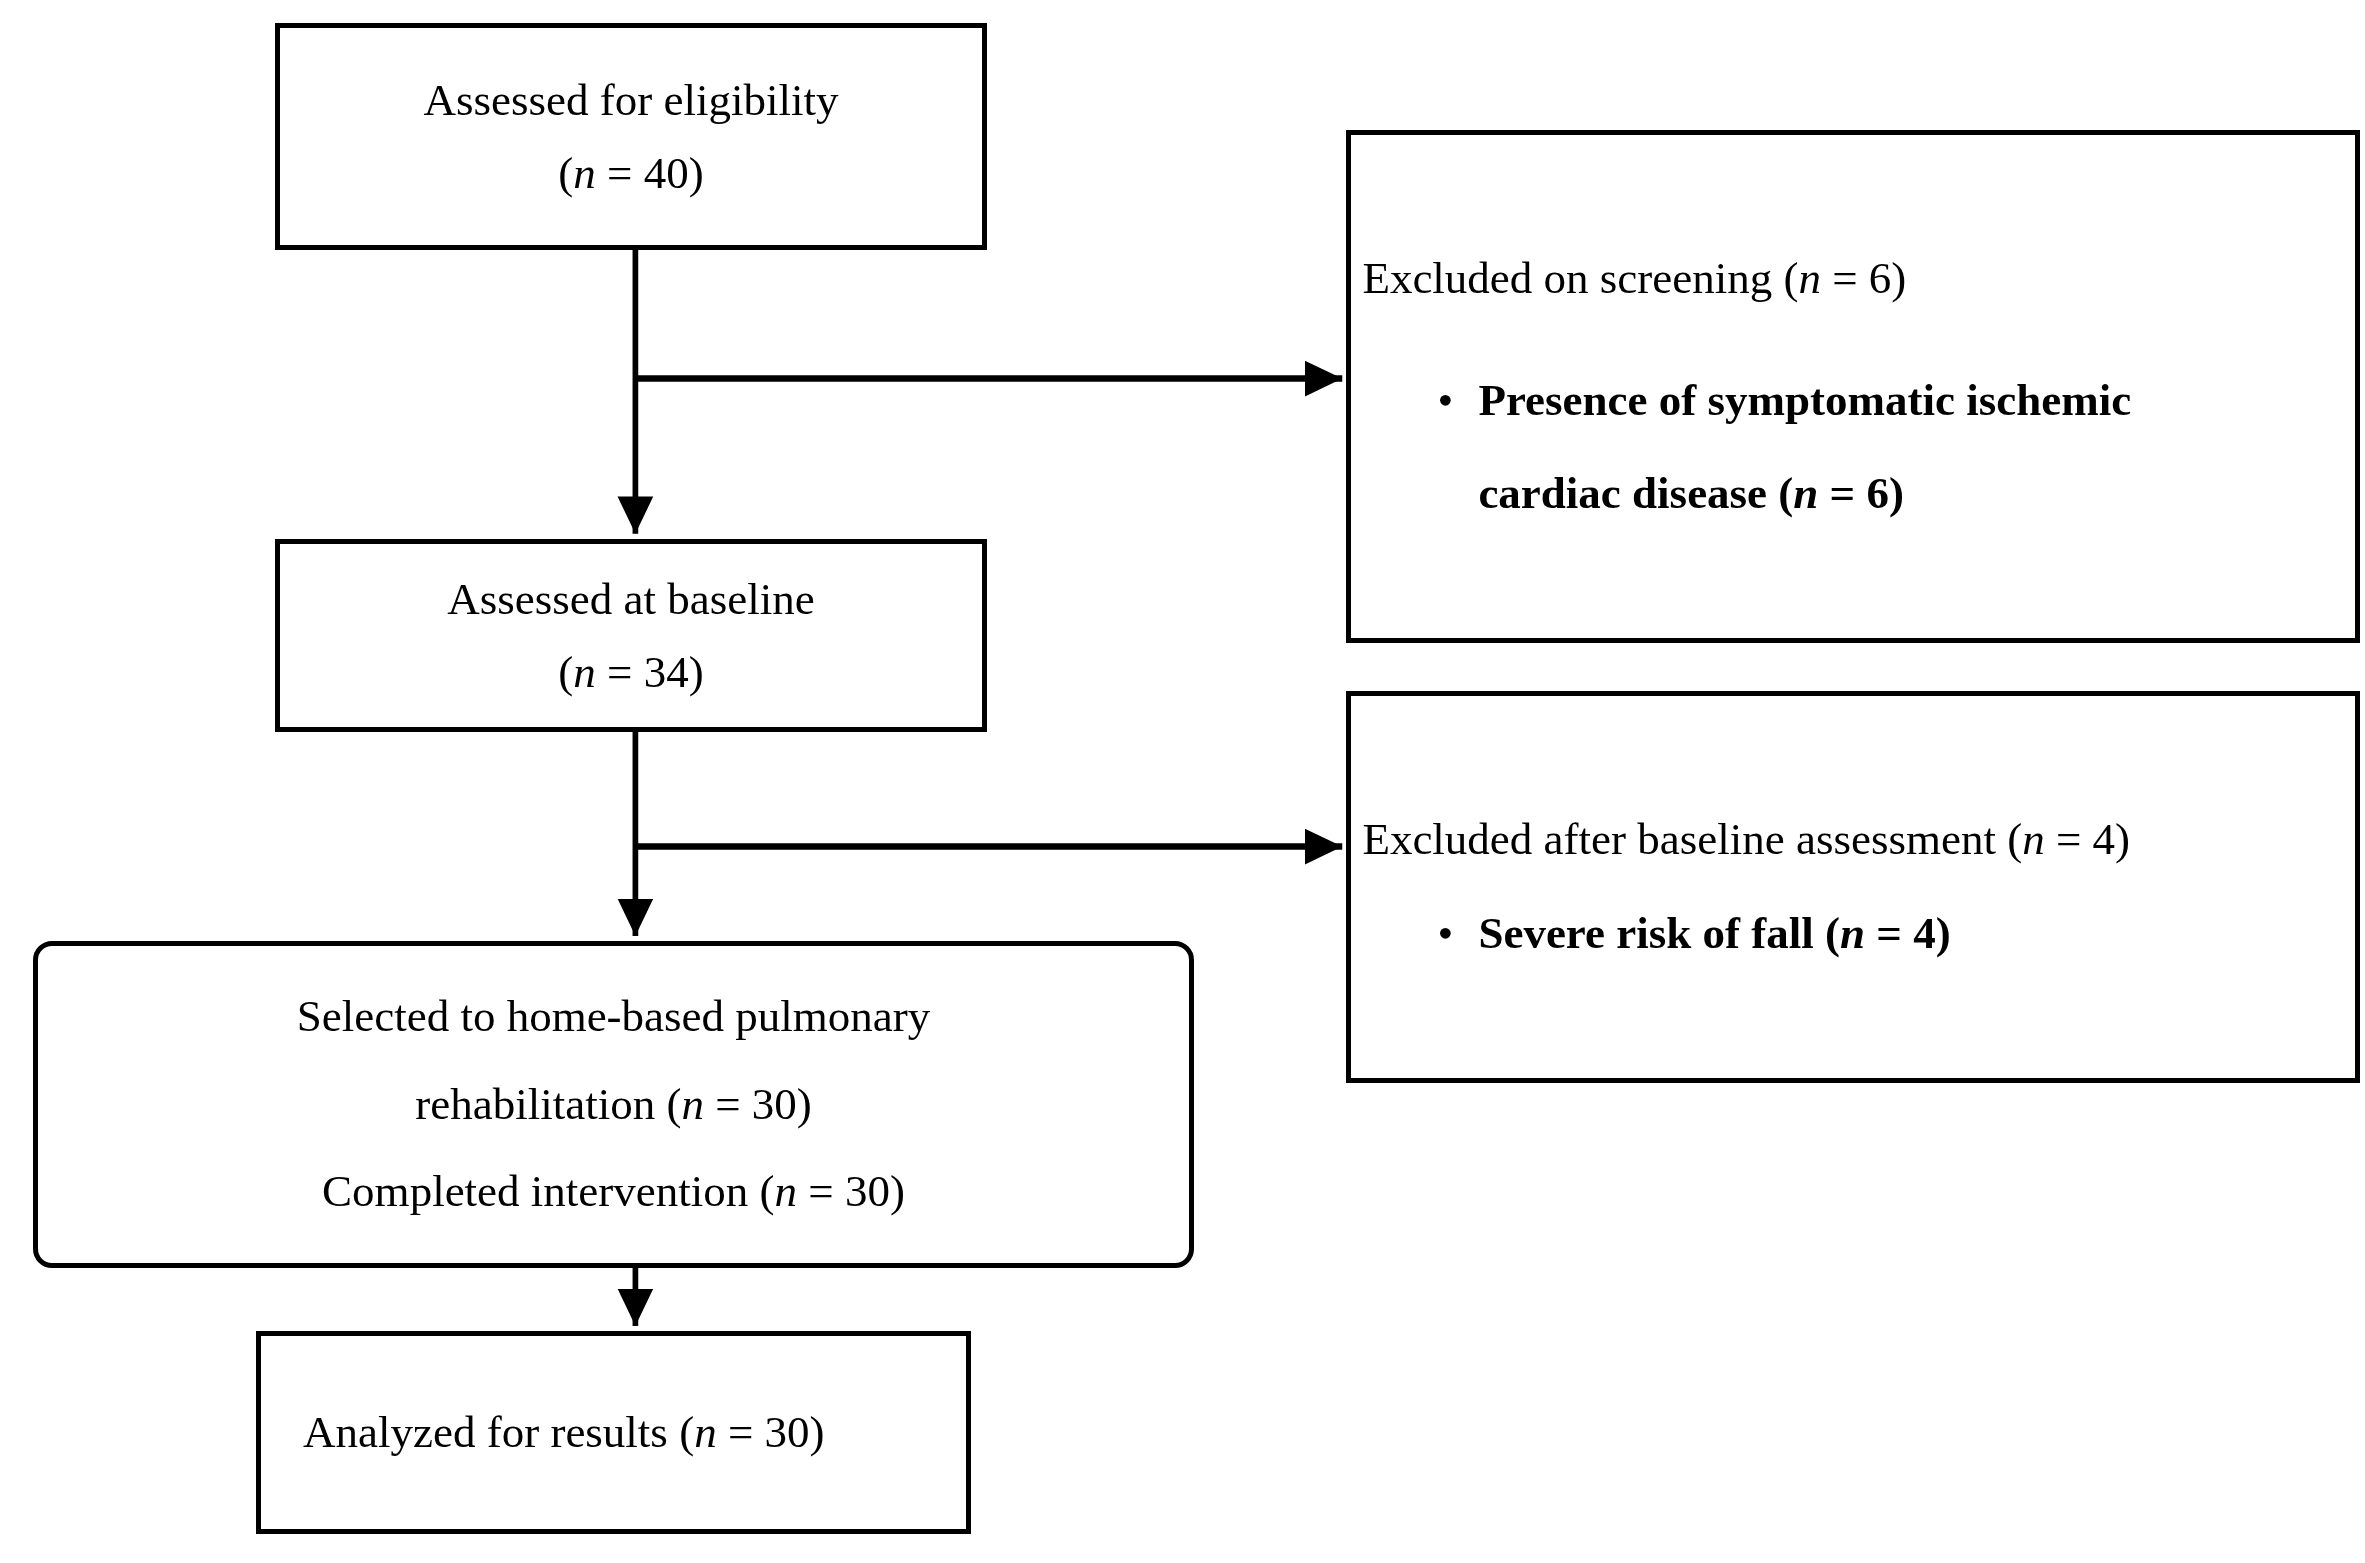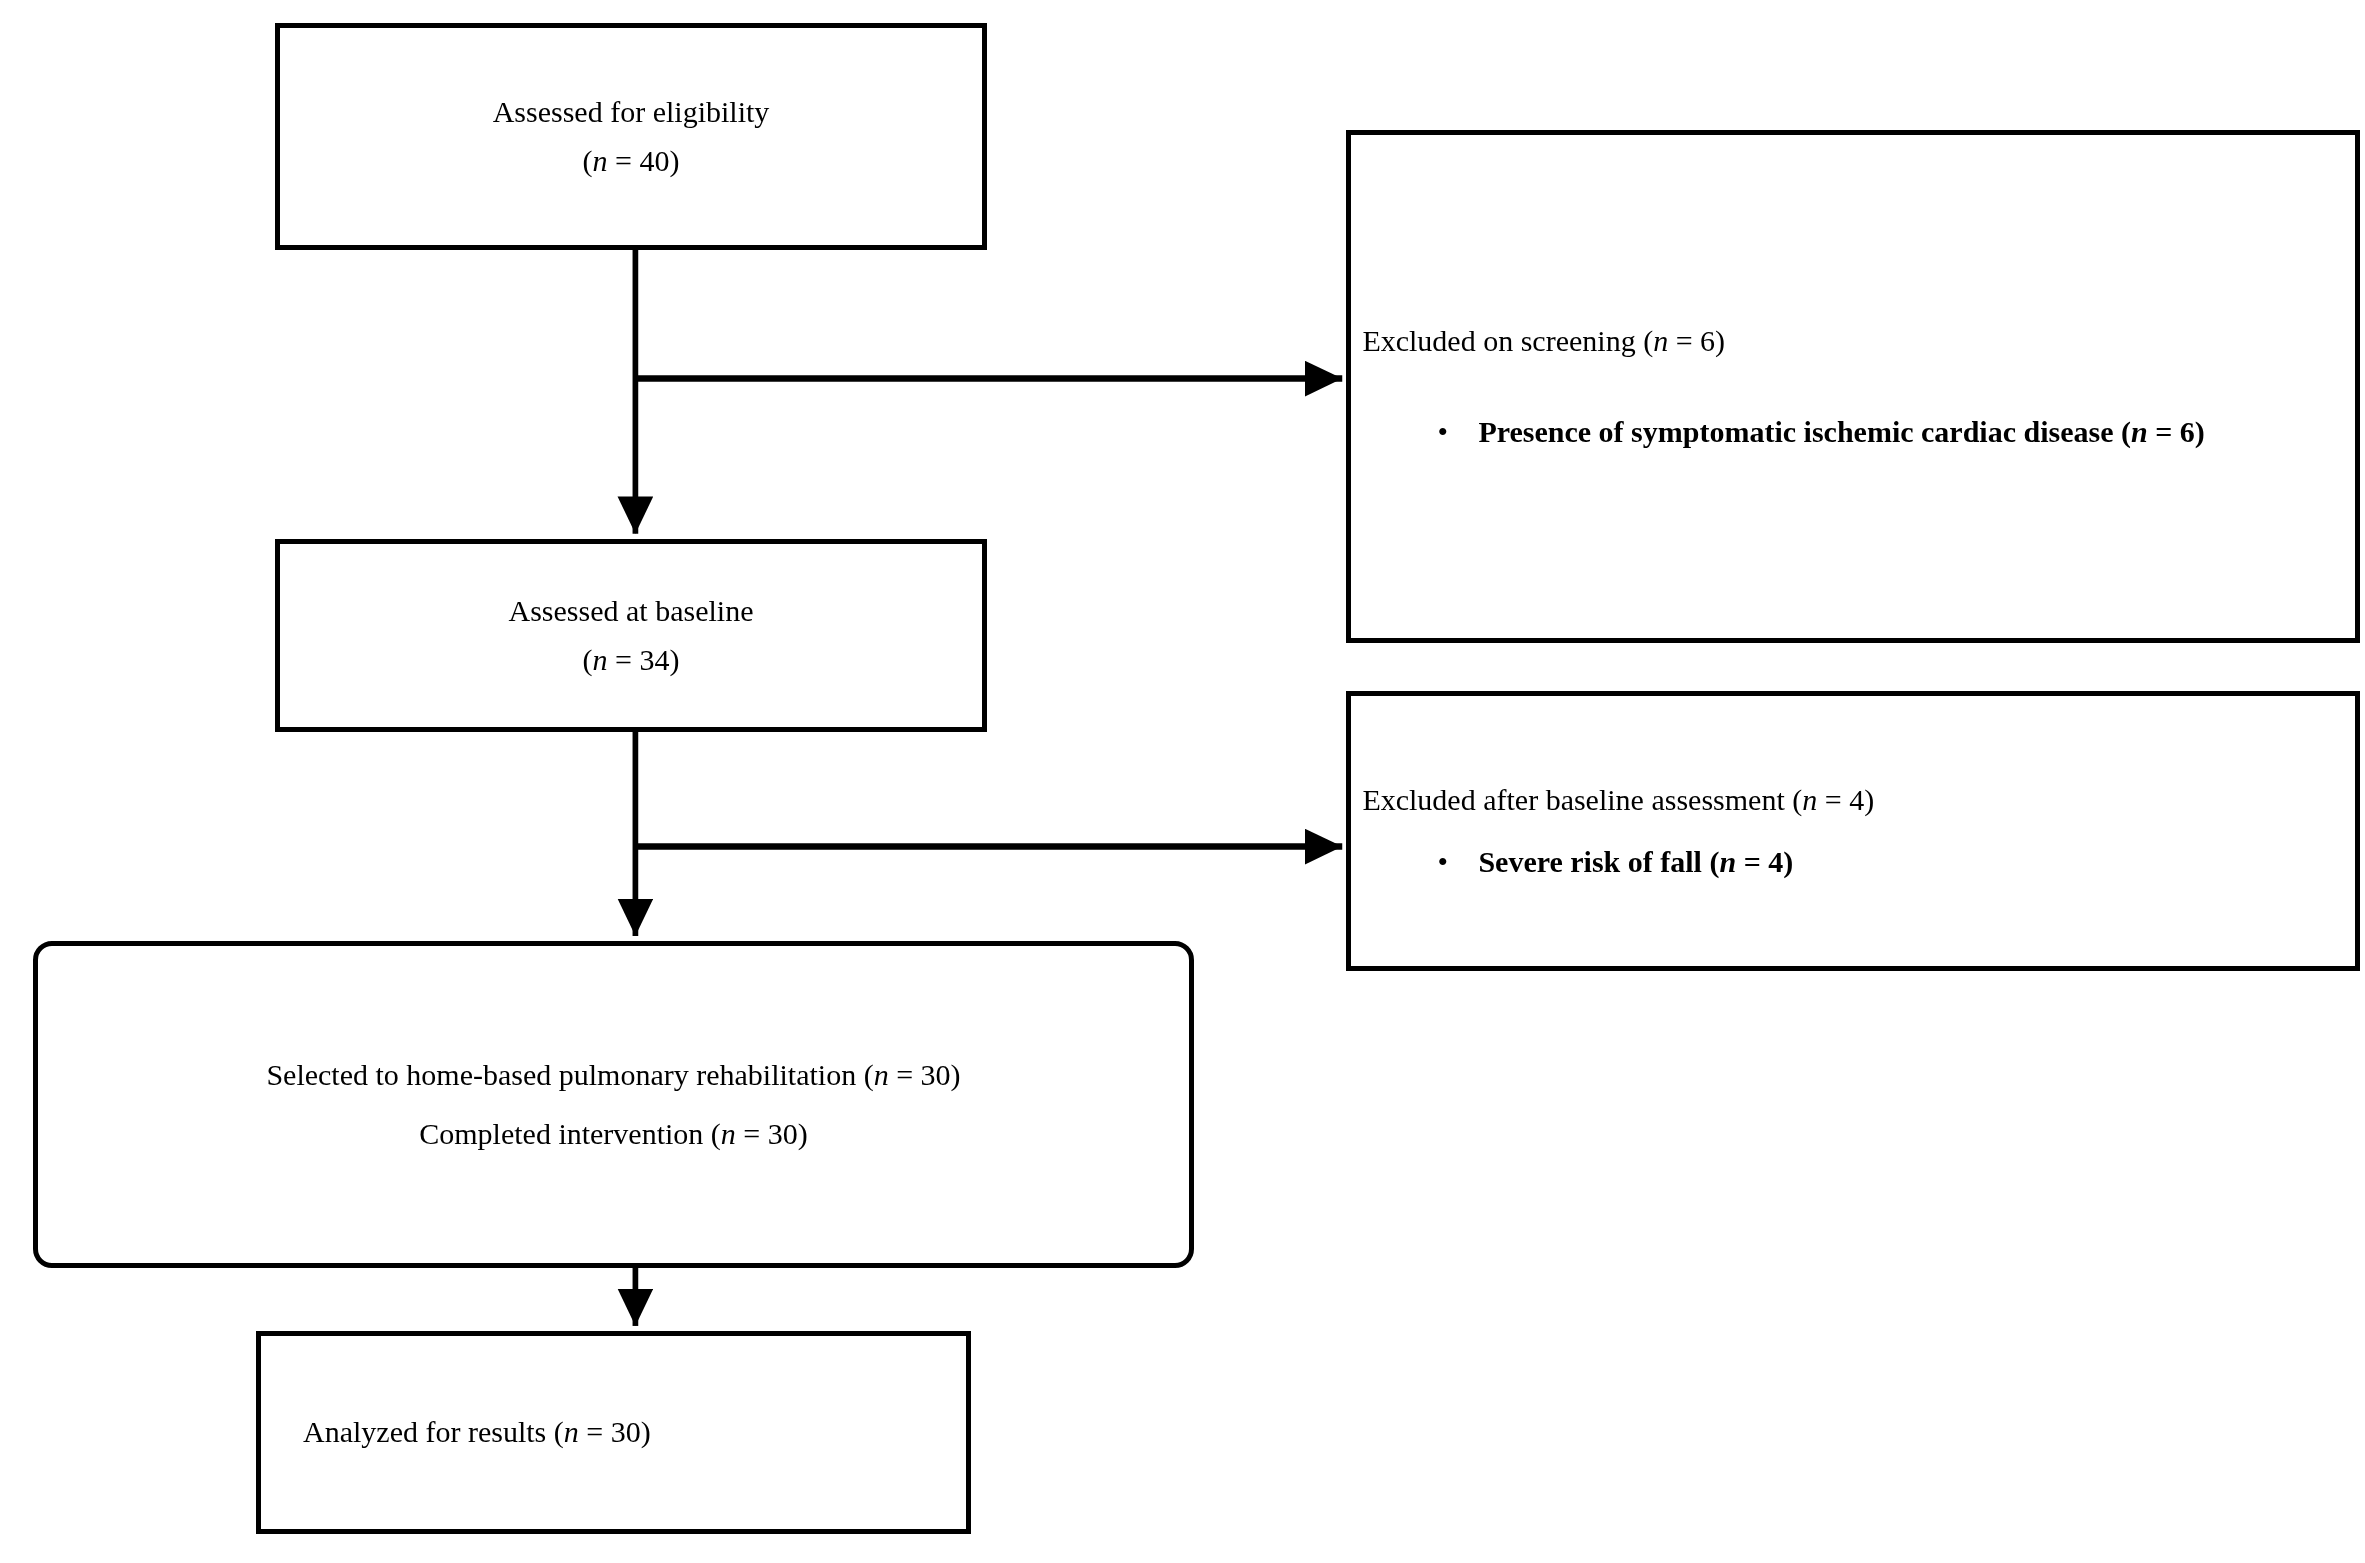--- a/index.html
+++ b/index.html
@@ -24,35 +24,35 @@
     height: 1564px;
   }
   .flow-box {
     position: absolute;
     box-sizing: border-box;
     border: 5.7px solid #000000;
     background: #ffffff;
     display: flex;
     flex-direction: column;
     justify-content: center;
-    font-size: 30px;
+    font-size: 45px;
     line-height: 1.62;
   }
   .centered-box {
     align-items: center;
     text-align: center;
   }
   
   #box-eligibility { left: 275px; top: 23px;  width: 712px;  height: 227px; }
   #box-baseline    { left: 275px; top: 539px; width: 712px;  height: 193px; }
   #box-selected    { left: 33px;  top: 941px; width: 1161px; height: 327px; line-height: 1.95; border-radius: 19px; }
   #box-analyzed    { left: 256px; top: 1331px; width: 715px;  height: 203px; padding-left: 42px; }
   
   #box-screening-excluded { left: 1346px; top: 130px; width: 1014px; height: 513px; padding: 0 14.6px 0 11.4px; line-height: 2.08; gap: 28px; }
-  #box-baseline-excluded  { left: 1346px; top: 691px; width: 1014px; height: 280px; padding: 0 14.6px 0 11.4px; line-height: 2.08; }
+  #box-baseline-excluded  { left: 1346px; top: 691px; width: 1014px; height: 392px; padding: 0 14.6px 0 11.4px; line-height: 2.08; }
   .excl-heading {
     white-space: nowrap;
   }
   .bullet-row {
     display: flex;
     margin-left: 75px;
   }
   .bullet-marker {
     flex: none;
     width: 41px;

